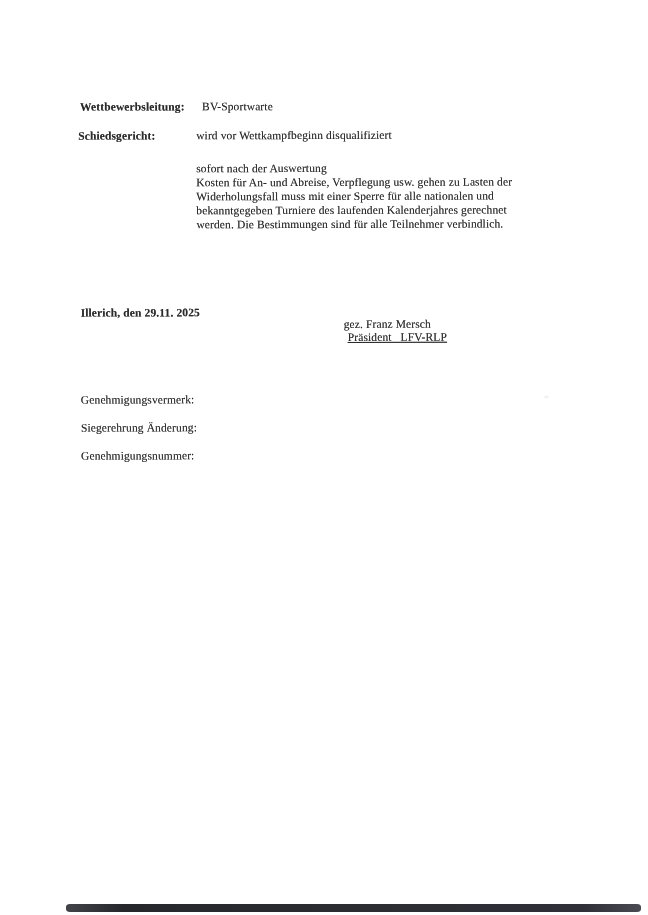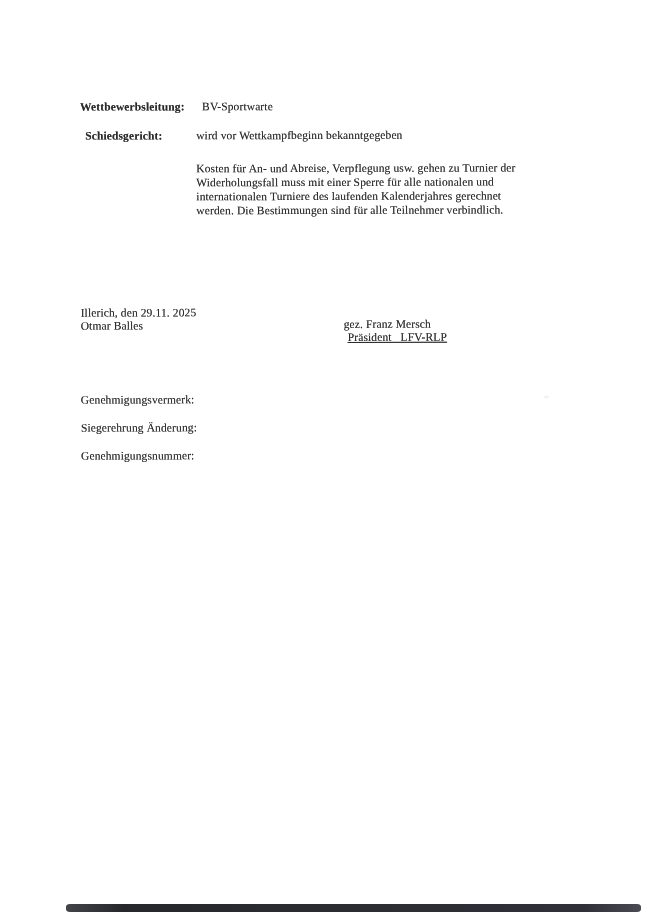--- a/index.html
+++ b/index.html
@@ -14,21 +14,21 @@
   .content {
     position:absolute; inset:0;
     transform:rotate(-0.15deg);
     font-size:11.5px;
     letter-spacing:0.12px;
     text-shadow:0 0 0.45px rgba(43,43,43,0.55);
   }
   .abs { position:absolute; white-space:nowrap; }
   .lbl { font-weight:bold; }
   .lines { line-height:13.9px; }
-  .siglines { line-height:13.4px; }
+  .siglines { line-height:13.4px;font-weight:bold; }
   .pre { white-space:pre;text-decoration:underline; }
   .scan-bar {
     position:absolute;
     left:66px; top:904px;
     width:575px; height:8px;
     border-radius:4px / 3px;
     background:linear-gradient(90deg,#43444a 0%, #26272b 10%, #2c2d33 55%, #303138 90%, #4a4b52 100%);
   }
   .speck {
     position:absolute;
@@ -40,34 +40,34 @@
 </style>
 </head>
 <body>
 
 <div class="page">
   <div class="content">
 
     <span class="abs lbl" style="left:81px; top:100px">Wettbewerbsleitung:</span>
     <span class="abs" style="left:203px; top:100px">BV-Sportwarte</span>
 
-    <span class="abs lbl" style="left:86px; top:129px">Schiedsgericht:</span>
-    <span class="abs" style="left:197px; top:129px">wird vor Wettkampfbeginn bekanntgegeben</span>
+    <span class="abs lbl" style="left:79px; top:129px">Schiedsgericht:</span>
+    <span class="abs" style="left:197px; top:129px">wird vor Wettkampfbeginn disqualifiziert</span>
 
 
     <div class="abs lines" style="left:197px; top:162px; width:390px">
-      <div>Kosten für An- und Abreise, Verpflegung usw. gehen zu Turnier der</div>
+      <div>sofort nach der Auswertung</div>
+      <div>Kosten für An- und Abreise, Verpflegung usw. gehen zu Lasten der</div>
       <div>Widerholungsfall muss mit einer Sperre für alle nationalen und</div>
-      <div>internationalen Turniere des laufenden Kalenderjahres gerechnet</div>
+      <div>bekanntgegeben Turniere des laufenden Kalenderjahres gerechnet</div>
       <div>werden. Die Bestimmungen sind für alle Teilnehmer verbindlich.</div>
     </div>
 
     <div class="abs siglines" style="left:81px; top:306px">
       <div>Illerich, den 29.11. 2025</div>
-      <div>Otmar Balles</div>
     </div>
 
     <span class="abs" style="left:344px; top:318px">gez. Franz Mersch</span>
     <span class="abs pre" style="left:348px; top:331px">Präsident   LFV-RLP</span>
 
     <span class="abs" style="left:81px; top:393px">Genehmigungsvermerk:</span>
     <span class="abs" style="left:81px; top:421px">Siegerehrung Änderung:</span>
     <span class="abs" style="left:81px; top:449px">Genehmigungsnummer:</span>
 
     <div class="speck"></div>

